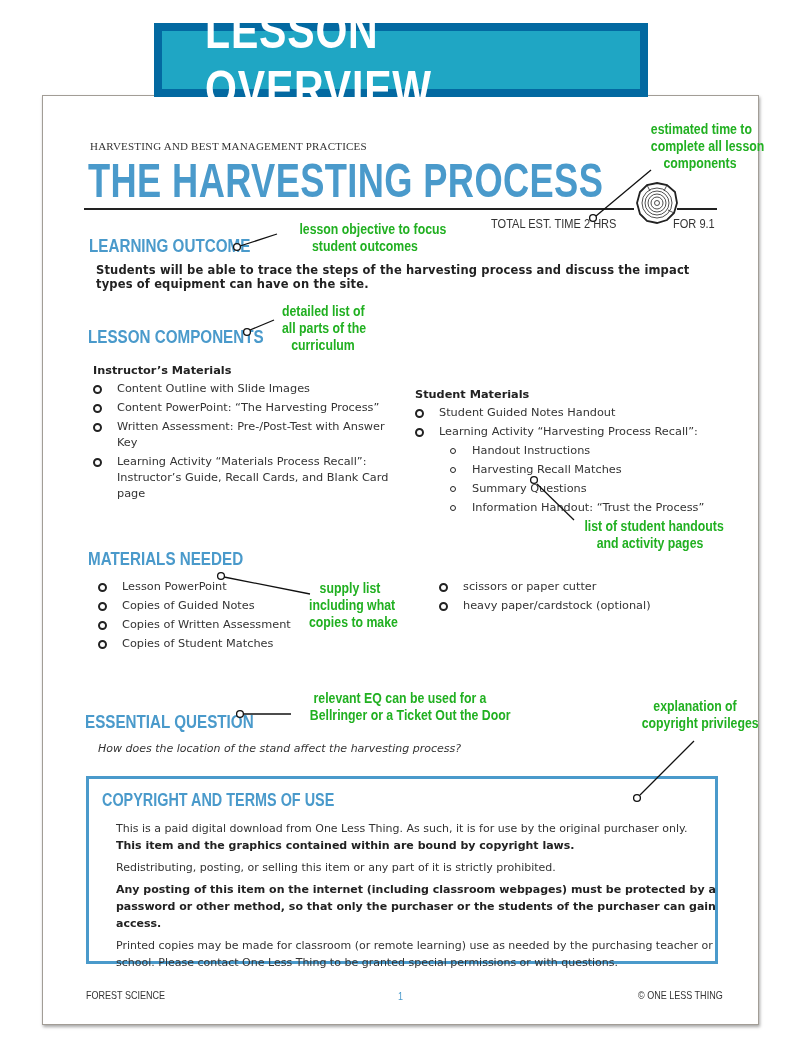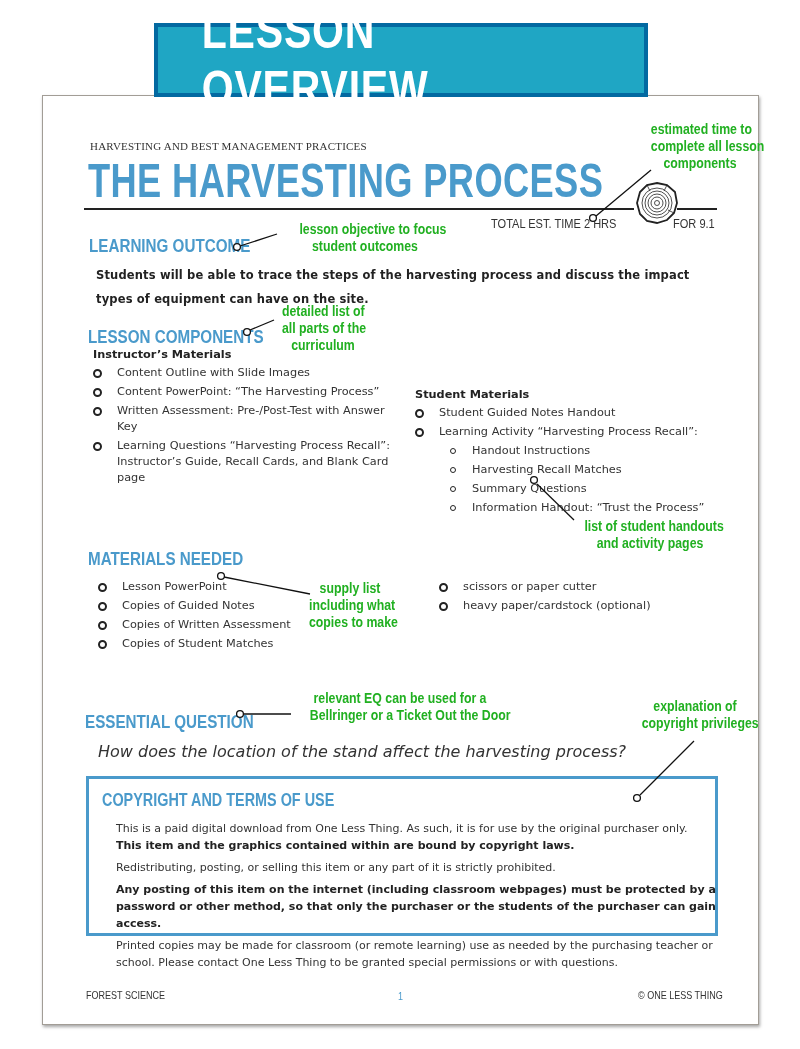--- a/index.html
+++ b/index.html
@@ -6,54 +6,54 @@
   html, body { width: 800px; height: 1049px; background: #ffffff; overflow: hidden; }
   body { position: relative; font-family: "DejaVu Sans", sans-serif; color: #222; }
 
   .page {
     position: absolute; left: 42px; top: 95px; width: 717px; height: 930px;
     border: 1.5px solid #a29d96; background: #fff;
     box-shadow: 1px 2px 3px rgba(0,0,0,0.35);
   }
   .banner {
     position: absolute; left: 154px; top: 23px; width: 494px; height: 74px;
-    background: #1fa6c4; border: 4px solid #0369a1;
+    background: #1fa6c4; border: 8px solid #0369a1;
     display: flex; align-items: center; justify-content: center;
     z-index: 3;
   }
   .banner span {
     color: #fff; font-family: "Liberation Sans", sans-serif; font-weight: bold;
     font-size: 50px; letter-spacing: 1px; transform: scaleX(0.82); display: inline-block;
   }
   .abs { position: absolute; }
 
   .subtitle { left: 90px; top: 140px; font-family: "Liberation Serif", serif; font-size: 11px; color: #333; letter-spacing: 0.2px; }
   .title { left: 88px; top: 152px; font-family: "Liberation Sans", sans-serif; font-weight: bold; font-size: 49px; color: #4a9acb; transform: scaleX(0.74); transform-origin: left top; white-space: nowrap; letter-spacing: 0.5px; }
   .rule { height: 2px; background: #222; }
 
   .meta { font-family: "Liberation Sans", sans-serif; font-size: 13px; color: #333; transform: scaleX(0.85); transform-origin: left top; white-space: nowrap; }
 
   .sec-head { font-family: "Liberation Sans", sans-serif; font-weight: bold; font-size: 19px; color: #4a9acb; transform: scaleX(0.8); transform-origin: left top; white-space: nowrap; }
 
   .note { color: #21b021; font-family: "Liberation Sans", sans-serif; font-weight: bold; font-size: 15px; line-height: 17px; text-align: center; transform: scaleX(0.82); white-space: nowrap; }
 
-  .body-text { font-size: 11.5px; line-height: 24px; color: #222; font-weight: bold; letter-spacing: 0.15px; }
+  .body-text { font-size: 11.5px; line-height: 14px; color: #222; font-weight: bold; letter-spacing: 0.15px; }
   .col-head { font-size: 11.3px; font-weight: bold; color: #222; }
   ul.list { list-style: none; }
   ul.list li { position: relative; font-size: 11.3px; line-height: 16px; color: #333; padding-left: 24px; margin-bottom: 3px; }
   ul.list li::before {
     content: ""; position: absolute; left: 0; top: 4px; width: 5px; height: 5px;
     border: 2px solid #222; border-radius: 50%;
   }
   ul.list.sub li { padding-left: 22px; }
   ul.list.sub li::before { width: 4px; height: 4px; border-width: 1.6px; top: 5px; }
 
-  .eq { font-size: 16px; font-style: italic; color: #333; }
+  .eq { font-size: 11px; font-style: italic; color: #333; }
 
-  .copybox { left: 86px; top: 776px; width: 632px; height: 160px; border: 3px solid #4a9acb; }
+  .copybox { left: 86px; top: 776px; width: 632px; height: 188px; border: 3px solid #4a9acb; }
   .copy-p { font-size: 11px; line-height: 17px; color: #333; }
   .copy-p.bold { font-weight: bold; color: #222; }
 
   .footer { font-family: "Liberation Sans", sans-serif; font-size: 11px; color: #333; transform: scaleX(0.82); transform-origin: left top; white-space: nowrap; }
 
   svg.overlay { position: absolute; left: 0; top: 0; width: 800px; height: 1049px; pointer-events: none; z-index: 4; }
 </style>
 </head>
 <body>
 
@@ -98,27 +98,27 @@
 </div>
 <div class="abs body-text" style="left:96px; top:263px; width:600px;">Students will be able to trace the steps of the harvesting process and discuss the impact types of equipment can have on the site.</div>
 
 <div class="abs sec-head" style="left:88px; top:326px;">LESSON COMPONENTS</div>
 <div class="abs note" style="left:273px; top:302px; width:100px;">
   <div>detailed list of</div>
   <div>all parts of the</div>
   <div>curriculum</div>
 </div>
 
-<div class="abs" style="left:93px; top:348px; width:300px;">
+<div class="abs" style="left:93px; top:364px; width:300px;">
   <div class="col-head" style="margin-bottom:4px;">Instructor’s Materials</div>
   <ul class="list">
     <li>Content Outline with Slide Images</li>
     <li>Content PowerPoint: “The Harvesting Process”</li>
     <li>Written Assessment: Pre-/Post-Test with Answer Key</li>
-    <li>Learning Questions “Harvesting Process Recall”: Instructor’s Guide, Recall Cards, and Blank Card page</li>
+    <li>Learning Activity “Materials Process Recall”: Instructor’s Guide, Recall Cards, and Blank Card page</li>
   </ul>
 </div>
 
 <div class="abs" style="left:415px; top:348px; width:320px;">
   <div class="col-head" style="margin-bottom:4px;margin-top:40px;">Student Materials</div>
   <ul class="list">
     <li>Student Guided Notes Handout</li>
     <li>Learning Activity “Harvesting Process Recall”:</li>
   </ul>
   <ul class="list sub" style="margin-left:35px;">

